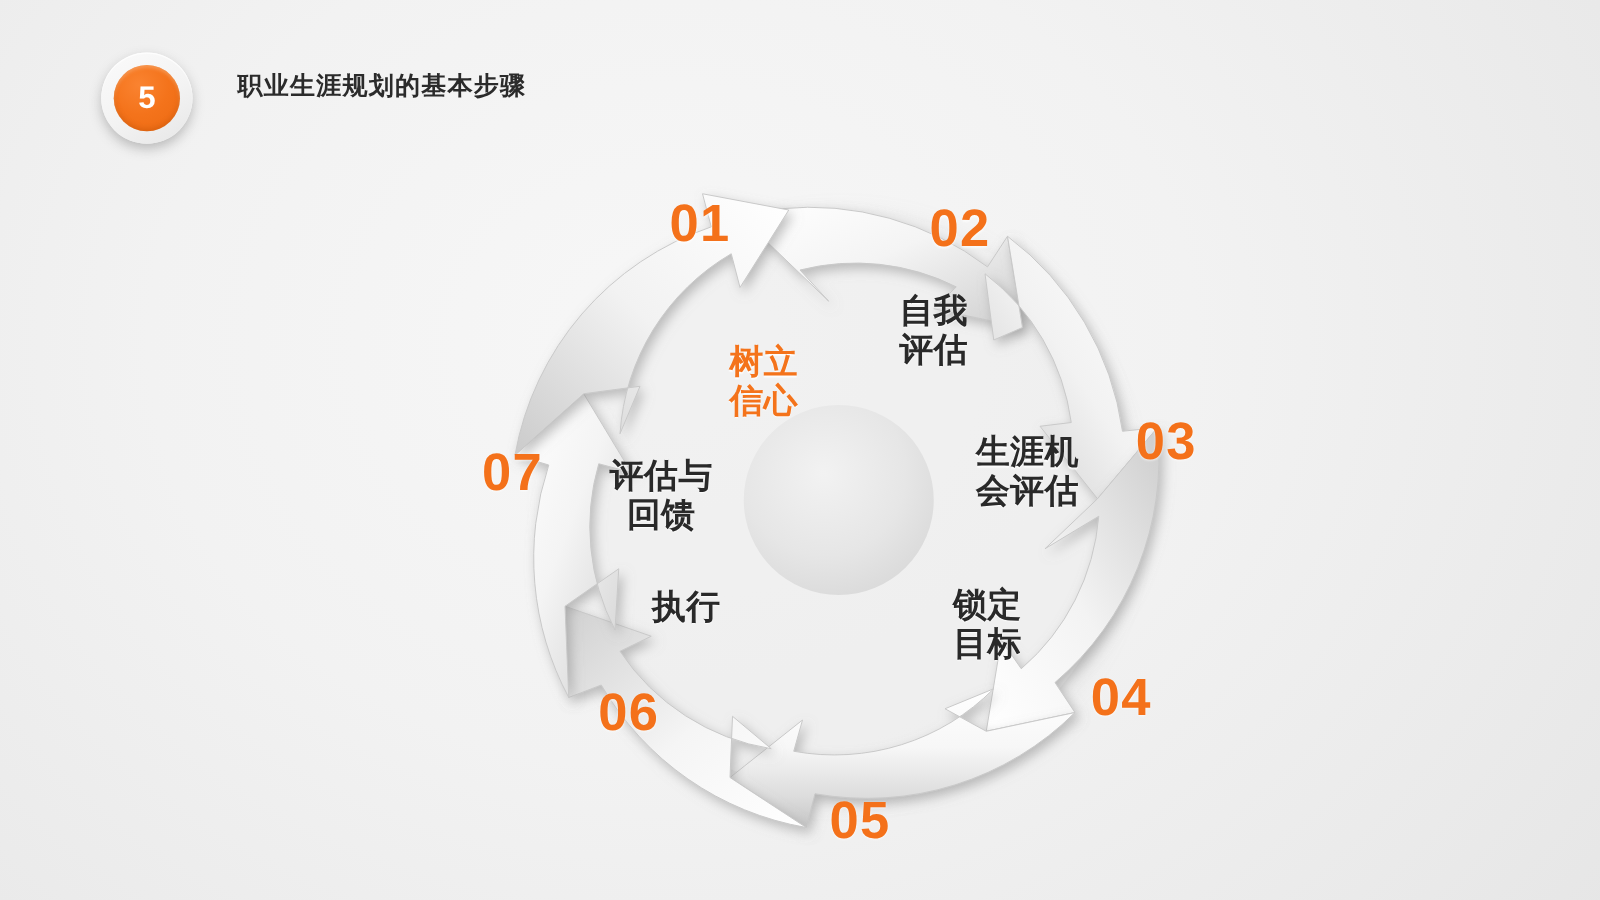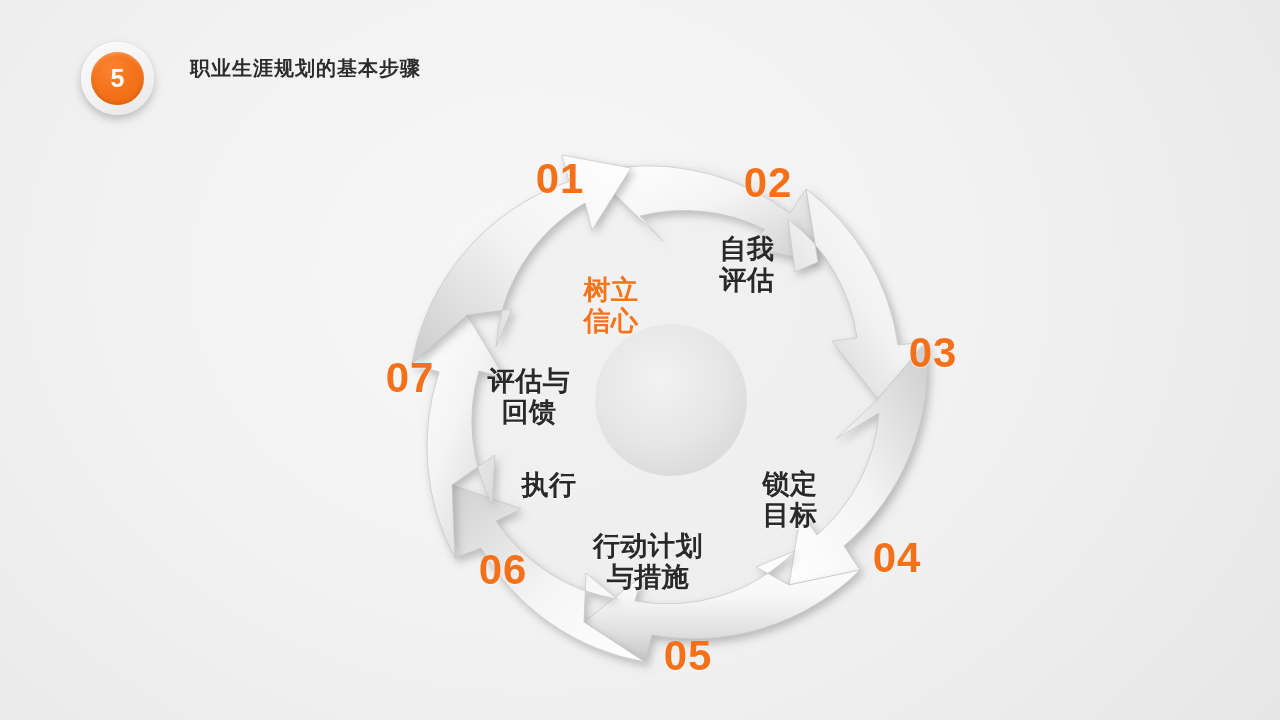--- a/index.html
+++ b/index.html
@@ -288,30 +288,30 @@
     <div class="step-label accent" style="left:611px; top:265px;margin-top:41px;">
       <div>树立</div>
       <div>信心</div>
     </div>
 
     <div class="step-label" style="left:747px; top:265px;">
       <div>自我</div>
       <div>评估</div>
     </div>
 
+    <div class="step-label" style="left:822px; top:378px;">
+      <div>生涯机</div>
+      <div>会评估</div>
+    </div>
 
     <div class="step-label" style="left:790px; top:500px;">
       <div>锁定</div>
       <div>目标</div>
     </div>
 
-    <div class="step-label" style="left:648px; top:562px;">
-      <div>行动计划</div>
-      <div>与措施</div>
-    </div>
 
     <div class="step-label" style="left:549px; top:486px;">
       <div>执行</div>
     </div>
 
     <div class="step-label" style="left:529px; top:369px;margin-top:28px;">
       <div>评估与</div>
       <div>回馈</div>
     </div>
 

